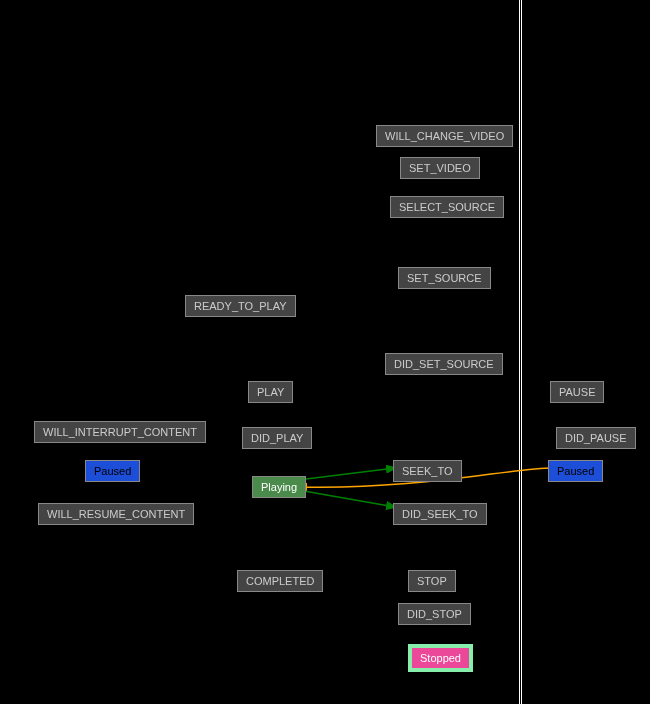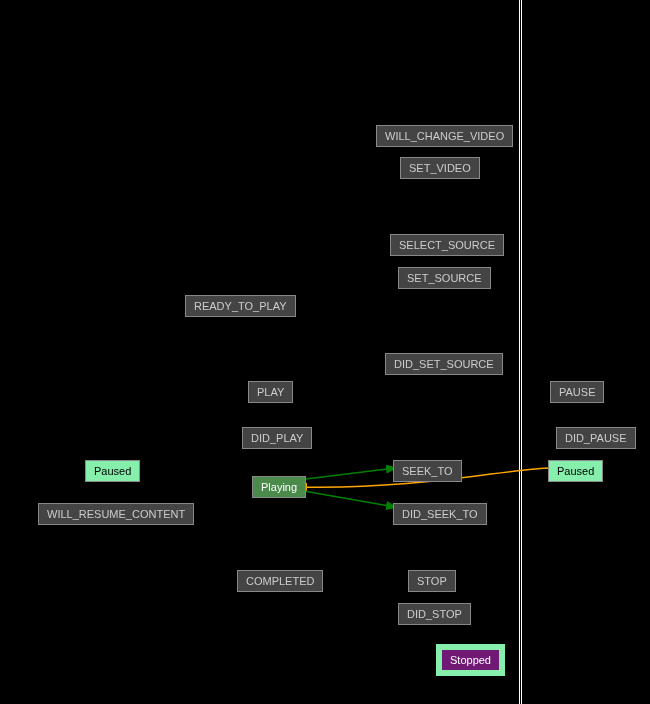--- a/index.html
+++ b/index.html
@@ -17,29 +17,28 @@
       background: #444;
       color: #ccc;
       font-size: 11px;
       padding: 4px 8px;
       white-space: nowrap;
       display: flex;
       align-items: center;
       justify-content: center;
     }
     .node-orange {
-      background: #86efac;
+      background: #1d4ed8;
       color: #000;
       border: 1px solid #888;
     }
     .node-red {
-      background: #701a75;
+      background: #ec4899;
       color: #fff;
-      border: 6px solid #86efac;
-      margin-left: 28px;
+      border: 4px solid #86efac;
     }
     .node-green {
       background: #4a8a4a;
       color: #fff;
       border: 1px solid #888;
     }
     svg#arrows {
       position: absolute;
       top: 0; left: 0;
       width: 650px;
@@ -76,26 +75,27 @@
     <line x1="298" y1="480" x2="395" y2="468" stroke="green" stroke-width="1.5" marker-end="url(#arrow-green)"></line>
 
     <path d="M552,468 C510,468 420,490 298,487" stroke="orange" stroke-width="1.5" fill="none" marker-end="url(#arrow-orange)"></path>
 
     <line x1="298" y1="490" x2="395" y2="507" stroke="green" stroke-width="1.5" marker-end="url(#arrow-green)"></line>
 
   </svg>
 
   <div class="node" style="left:376px;top:125px;">WILL_CHANGE_VIDEO</div>
   <div class="node" style="left:400px;top:157px;">SET_VIDEO</div>
-  <div class="node" style="left:390px;top:196px;margin-top:38px;">SELECT_SOURCE</div>
+  <div class="node" style="left:390px;top:196px;">SELECT_SOURCE</div>
   <div class="node" style="left:398px;top:267px;">SET_SOURCE</div>
   <div class="node" style="left:185px;top:295px;">READY_TO_PLAY</div>
   <div class="node" style="left:385px;top:325px;margin-top:28px;">DID_SET_SOURCE</div>
   <div class="node" style="left:248px;top:381px;">PLAY</div>
   <div class="node" style="left:550px;top:381px;">PAUSE</div>
+  <div class="node" style="left:34px;top:421px;">WILL_INTERRUPT_CONTENT</div>
   <div class="node" style="left:242px;top:427px;">DID_PLAY</div>
   <div class="node" style="left:540px;top:427px;margin-left:16px;">DID_PAUSE</div>
   <div class="node node-orange" style="left:85px;top:460px;">Paused</div>
   <div class="node node-green" style="left:252px;top:476px;">Playing</div>
   <div class="node" style="left:393px;top:460px;">SEEK_TO</div>
   <div class="node node-orange" style="left:548px;top:460px;">Paused</div>
   <div class="node" style="left:393px;top:503px;">DID_SEEK_TO</div>
   <div class="node" style="left:38px;top:503px;">WILL_RESUME_CONTENT</div>
   <div class="node" style="left:237px;top:570px;">COMPLETED</div>
   <div class="node" style="left:408px;top:570px;">STOP</div>

